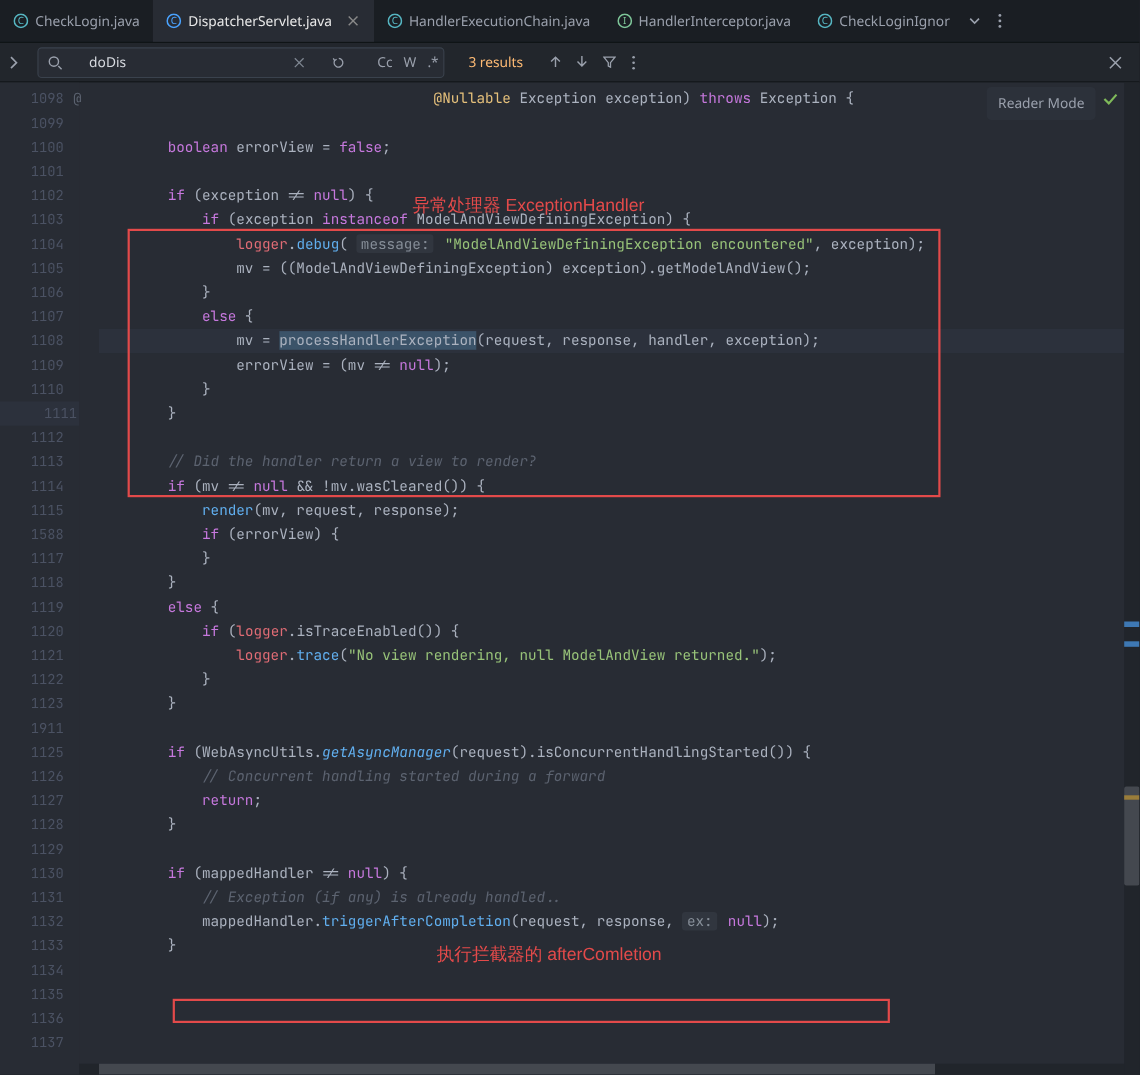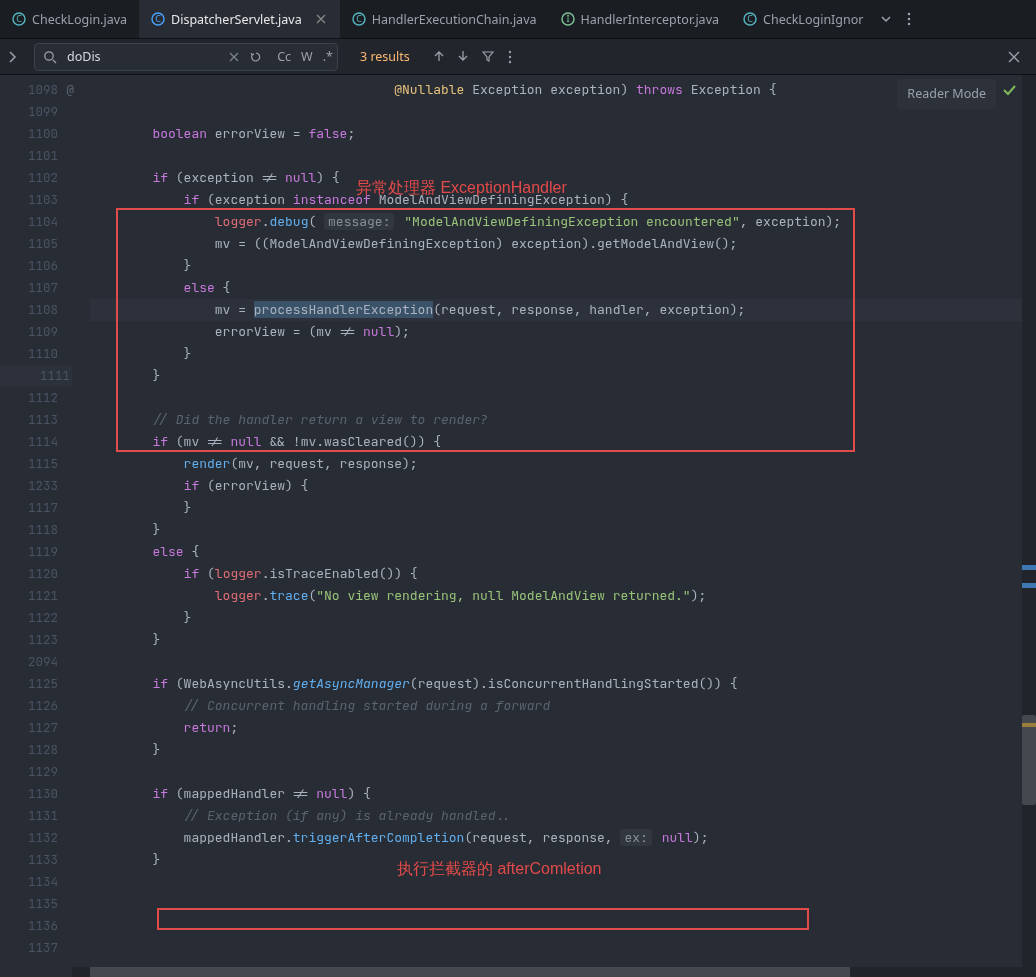--- a/index.html
+++ b/index.html
@@ -38,21 +38,21 @@
     color:#7d8590;margin-left:6px;}
   .tab-more{display:flex;align-items:center;padding:0 6px;color:#9aa0ac;}
   .tab-kebab{display:flex;align-items:center;padding:0 10px;color:#9aa0ac;}
 
   
   .find{display:flex;align-items:center;height:35px;background:var(--bg-find);
     border-bottom:1px solid #0e1114;font-family:system-ui,sans-serif;font-size:12.5px;
     gap:4px;padding-right:6px;}
   .find .sidebtn{width:26px;display:flex;justify-content:center;color:#9aa0ac;}
   .find .box{display:flex;align-items:center;border:1px solid #3a424d;border-radius:4px;
-    height:26px;margin-left:4px;padding:0 4px 0 8px;gap:8px;min-width:290px;background:var(--bg-editor);}
+    height:26px;margin-left:4px;padding:0 4px 0 8px;gap:22px;min-width:290px;background:var(--bg-editor);}
   .find .box .searchicon{color:#9aa0ac;}
   .find .box input{background:transparent;border:0;outline:0;color:#d7dae0;font:inherit;width:140px;}
   .find .pill{display:flex;gap:10px;align-items:center;margin-left:4px;color:#9aa0ac;}
   .find .pill span{cursor:pointer;}
   .find .results{margin-left:18px;color:#fdba74;}
   .find .nav{display:flex;gap:14px;margin-left:20px;color:#9aa0ac;}
   .find .spacer{flex:1;}
   .find .closex{color:#9aa0ac;padding:0 10px;}
 
   
@@ -247,29 +247,29 @@
         <div class="ln">1106</div>
         <div class="ln">1107</div>
         <div class="ln">1108</div>
         <div class="ln">1109</div>
         <div class="ln">1110</div>
         <div class="ln hl">1111</div>
         <div class="ln">1112</div>
         <div class="ln">1113</div>
         <div class="ln">1114</div>
         <div class="ln">1115</div>
-        <div class="ln">1233</div>
+        <div class="ln">1588</div>
         <div class="ln">1117</div>
         <div class="ln">1118</div>
         <div class="ln">1119</div>
         <div class="ln">1120</div>
         <div class="ln">1121</div>
         <div class="ln">1122</div>
         <div class="ln">1123</div>
-        <div class="ln">2094</div>
+        <div class="ln">1911</div>
         <div class="ln">1125</div>
         <div class="ln">1126</div>
         <div class="ln">1127</div>
         <div class="ln">1128</div>
         <div class="ln">1129</div>
         <div class="ln">1130</div>
         <div class="ln">1131</div>
         <div class="ln">1132</div>
         <div class="ln">1133</div>
         <div class="ln">1134</div>
@@ -315,21 +315,21 @@
         <div class="line"><span class="pn">            mappedHandler.</span><span class="fn">triggerAfterCompletion</span><span class="pn">(request, response, </span><span class="hint">ex:</span><span class="pn"> </span><span class="kw">null</span><span class="pn">);</span></div>
         <div class="line"><span class="pn">        }</span></div>
         <div class="reader">Reader Mode</div>
       <div class="reader-check">
         <svg width="14" height="14">
             <path d="M2 7 L6 11 L13 3" fill="none" stroke="#7fba5a" stroke-width="2"></path>
           </svg>
       </div>
 
       <div class="redbox" style="left:44px;top:133px;width:735px;height:240px;"></div>
-      <div class="redtext" style="left:284px;top:102px;">异常处理器 ExceptionHandler</div>
+      <div class="redtext" style="left:303px;top:102px;">异常处理器 ExceptionHandler</div>
 
       <div class="redbox" style="left:85px;top:833px;width:648px;height:18px;"></div>
       <div class="redtext" style="left:325px;top:783px;">执行拦截器的 afterComletion</div>
     </div>
     <div class="scrollbar">
       <div class="thumb" style="top:640px;height:90px;"></div>
       <div class="mark" style="top:490px;"></div>
       <div class="mark" style="top:508px;"></div>
       <div class="markyel" style="top:648px;"></div>
     </div>

